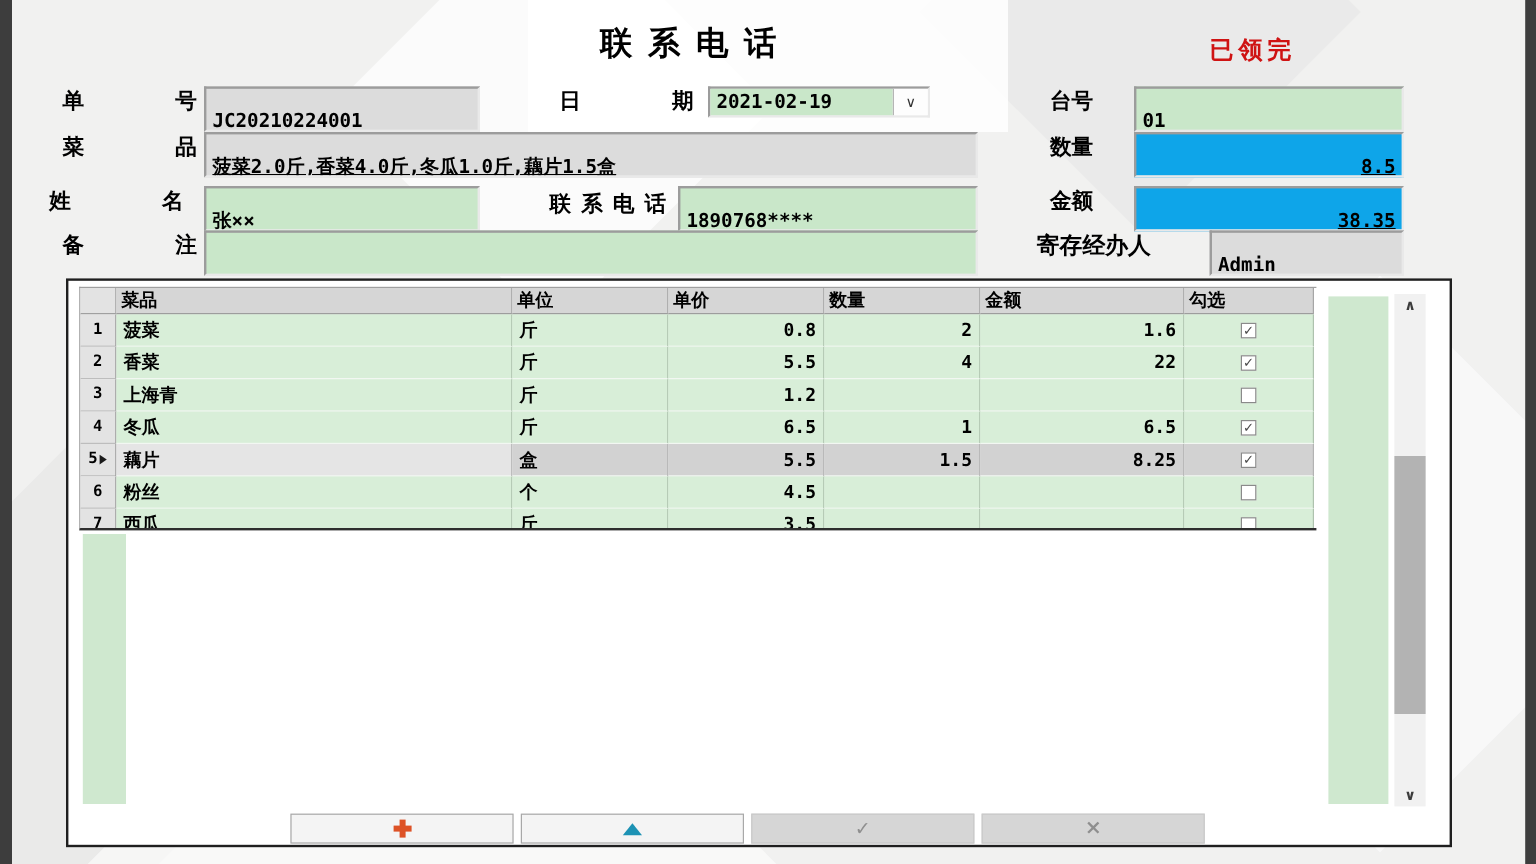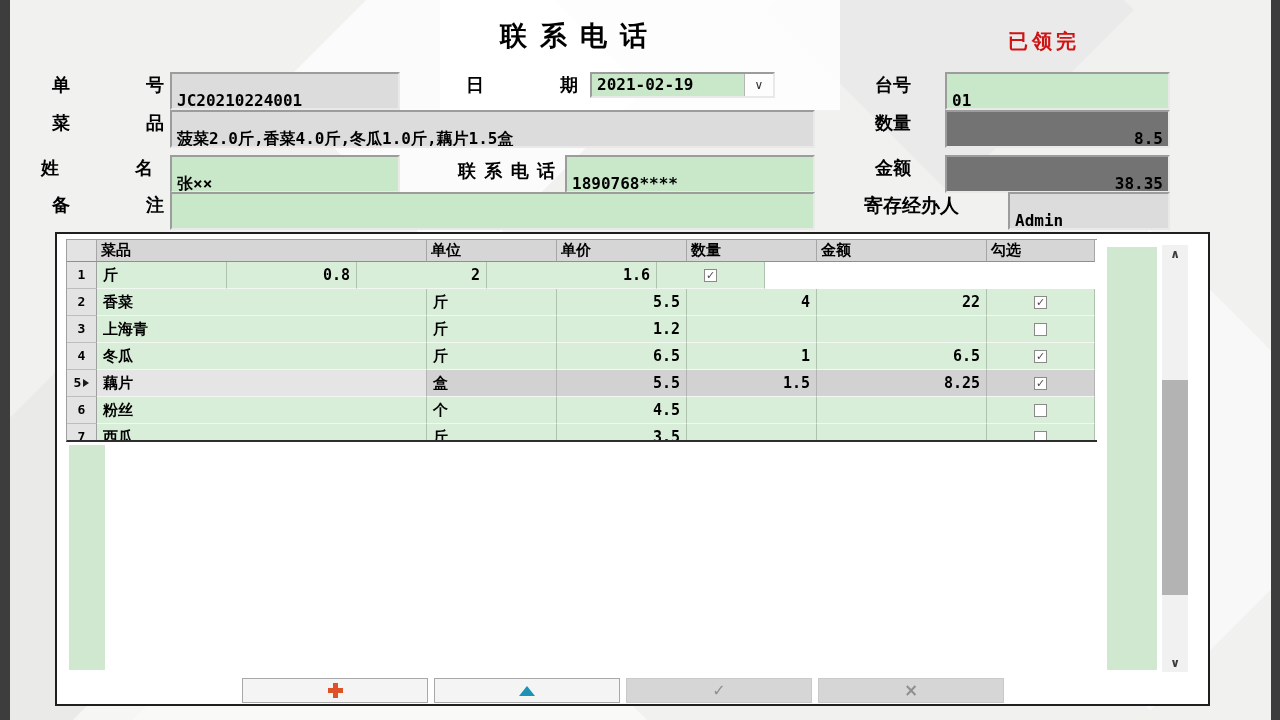--- a/index.html
+++ b/index.html
@@ -21,21 +21,21 @@
 
   .lbl{position:absolute;height:26px;line-height:26px;font-size:18px;font-weight:bold;white-space:nowrap;}
   .lbl.justify{text-align:justify;text-align-last:justify;}
 
   .field{position:absolute;box-sizing:border-box;height:26px;line-height:20px;padding:17px 5px;
          border:2px solid;border-color:#9c9c9c #e9e9e9 #e9e9e9 #9c9c9c;
          font-family:"DejaVu Sans Mono","DejaVu Sans",monospace;font-size:16px;font-weight:bold;
          white-space:nowrap;overflow:hidden;}
   .field.gray{background:#dcdcdc;}
   .field.green{background:#c9e7c9;}
-  .field.cyan{background:#737373;text-align:right;}
+  .field.cyan{background:#0ea5e9;text-align:right;text-decoration:underline;}
 
   .combo{position:absolute;box-sizing:border-box;height:26px;display:flex;
          border:2px solid;border-color:#9c9c9c #e9e9e9 #e9e9e9 #9c9c9c;background:#fff;}
   .combo .cval{flex:1;background:#c9e7c9;padding:1px 5px;font-family:"DejaVu Sans Mono","DejaVu Sans",monospace;
                font-size:16px;font-weight:bold;line-height:20px;white-space:nowrap;}
   .combo .carrow{width:28px;background:#fdfdfd;border-left:1px solid #b5b5b5;display:flex;align-items:center;
                  justify-content:center;font-size:12px;color:#333;}
 
   .panel{position:absolute;left:55px;top:232px;width:1155px;height:474px;background:#fff;
          border:2px solid #1f1f1f;box-sizing:border-box;}
@@ -107,21 +107,21 @@
   <div class="field gray" style="left:170px;top:72px;width:230px;">JC20210224001</div>
   <div class="lbl justify" style="left:466px;top:72px;width:112px;">日期</div>
   <div class="combo" style="left:590px;top:72px;width:185px;">
     <div class="cval">2021-02-19</div>
     <div class="carrow">∨</div>
   </div>
   <div class="lbl" style="left:875px;top:72px;">台号</div>
   <div class="field green" style="left:945px;top:72px;width:225px;">01</div>
 
   <div class="lbl justify" style="left:52px;top:110px;width:112px;">菜品</div>
-  <div class="field gray" style="left:170px;top:110px;width:645px;">菠菜2.0斤,香菜4.0斤,冬瓜1.0斤,藕片1.5盒</div>
+  <div class="field gray" style="left:170px;top:110px;width:645px;text-decoration:underline;">菠菜2.0斤,香菜4.0斤,冬瓜1.0斤,藕片1.5盒</div>
   <div class="lbl" style="left:875px;top:110px;">数量</div>
   <div class="field cyan" style="left:945px;top:110px;width:225px;">8.5</div>
 
   <div class="lbl justify" style="left:41px;top:155px;width:112px;">姓名</div>
   <div class="field green" style="left:170px;top:155px;width:230px;">张××</div>
   <div class="lbl justify" style="left:458px;top:158px;width:97px;">联系电话</div>
   <div class="field green" style="left:565px;top:155px;width:250px;">1890768****</div>
   <div class="lbl" style="left:875px;top:155px;">金额</div>
   <div class="field cyan" style="left:945px;top:155px;width:225px;">38.35</div>
 
@@ -137,20 +137,21 @@
           <div class="gc c1 hcell">菜品</div>
           <div class="gc c2 hcell">单位</div>
           <div class="gc c3 hcell">单价</div>
           <div class="gc c4 hcell">数量</div>
           <div class="gc c5 hcell">金额</div>
           <div class="gc c6 hcell">勾选</div>
         </div>
       <div id="grid-body">
           <div class="grow">
             <div class="gc c0 rhdr">1</div>
+            <div class="gc dcell c1 keepgreen">菠菜</div>
             <div class="gc dcell c2">斤</div>
             <div class="gc dcell c3 num">0.8</div>
             <div class="gc dcell c4 num">2</div>
             <div class="gc dcell c5 num">1.6</div>
             <div class="gc c6 dcell chk">
               <span class="cb">✓</span>
             </div>
           </div>
           <div class="grow">
             <div class="gc c0 rhdr">2</div>

